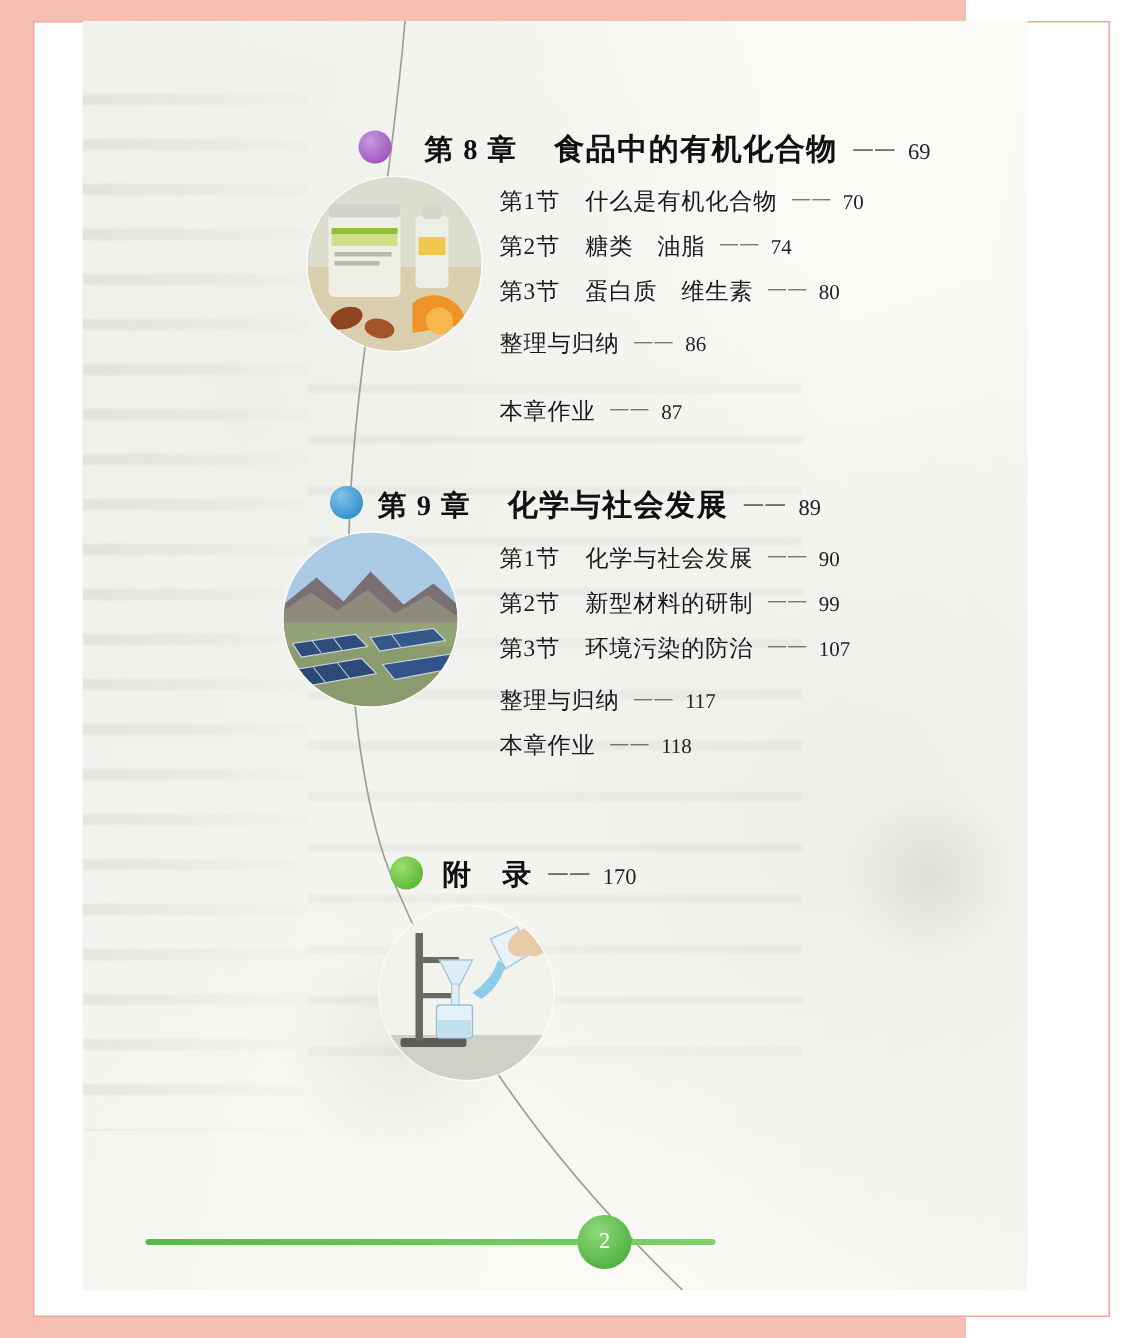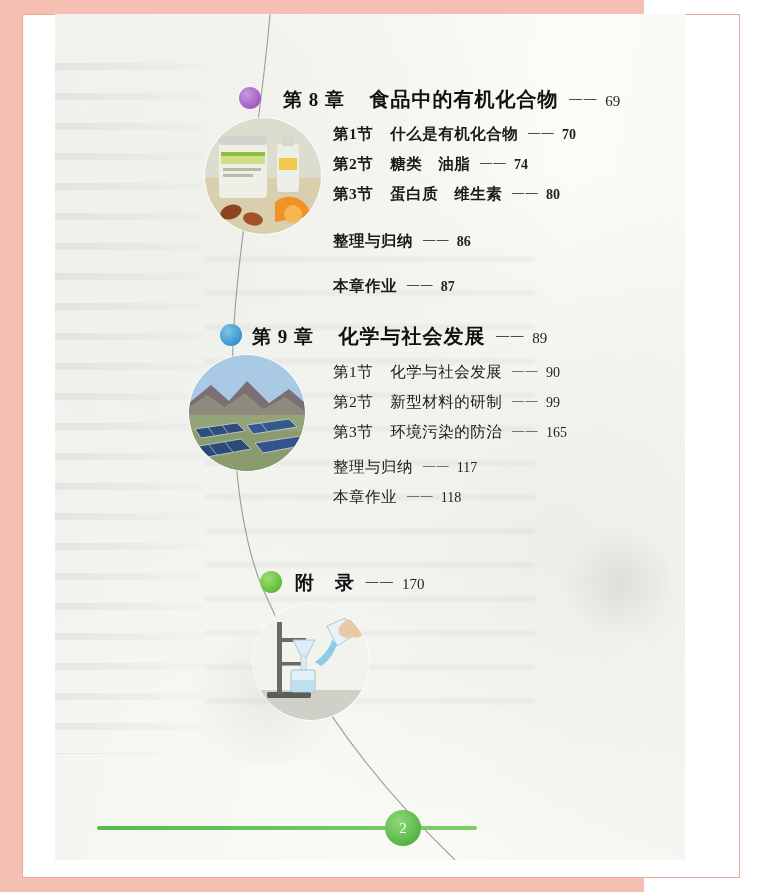--- a/index.html
+++ b/index.html
@@ -271,40 +271,40 @@
             <path d="M 70 84 a 22 22 0 0 1 36 14 l -36 6 z" fill="#f09326"></path>
             <circle cx="88" cy="96" r="9" fill="#f7b64f"></circle>
 
             <ellipse cx="26" cy="94" rx="11" ry="7" fill="#8e4321" transform="rotate(-18 26 94)"></ellipse>
             <ellipse cx="48" cy="101" rx="10" ry="6.5" fill="#a2532a" transform="rotate(12 48 101)"></ellipse>
             <ellipse cx="12" cy="104" rx="9" ry="6" fill="#7d3a1d" transform="rotate(-8 12 104)"></ellipse>
           </g>
         </svg>
       </div>
 
-      <div class="sections" style="left:278px; top:110px;font-weight:bold;">
+      <div class="sections" style="left:278px; top:110px;">
         <div class="section-row">
           <span class="sec-label">第1节</span>
           <span class="sec-name">什么是有机化合物</span>
           <span class="sec-dots">——</span>
           <span class="sec-page">70</span>
         </div>
         <div class="section-row">
           <span class="sec-label">第2节</span>
           <span class="sec-name">糖类　油脂</span>
           <span class="sec-dots">——</span>
           <span class="sec-page">74</span>
         </div>
         <div class="section-row">
           <span class="sec-label">第3节</span>
           <span class="sec-name">蛋白质　维生素</span>
           <span class="sec-dots">——</span>
           <span class="sec-page">80</span>
         </div>
-        <div class="extra-row" style="margin-top:26px;">
+        <div class="extra-row" style="margin-top:14px;">
           <span class="sec-label">整理与归纳</span>
           <span class="sec-dots">——</span>
           <span class="sec-page">86</span>
         </div>
         <div class="extra-row" style="margin-top:24px;">
           <span class="sec-label">本章作业</span>
           <span class="sec-dots">——</span>
           <span class="sec-page">87</span>
         </div>
       </div>
@@ -366,21 +366,21 @@
         <div class="section-row">
           <span class="sec-label">第2节</span>
           <span class="sec-name">新型材料的研制</span>
           <span class="sec-dots">——</span>
           <span class="sec-page">99</span>
         </div>
         <div class="section-row">
           <span class="sec-label">第3节</span>
           <span class="sec-name">环境污染的防治</span>
           <span class="sec-dots">——</span>
-          <span class="sec-page">165</span>
+          <span class="sec-page">107</span>
         </div>
         <div class="extra-row" style="margin-top:14px;font-family:Liberation Serif, serif;">
           <span class="sec-label">整理与归纳</span>
           <span class="sec-dots">——</span>
           <span class="sec-page">117</span>
         </div>
         <div class="extra-row" style="margin-top:8px;">
           <span class="sec-label">本章作业</span>
           <span class="sec-dots">——</span>
           <span class="sec-page">118</span>

